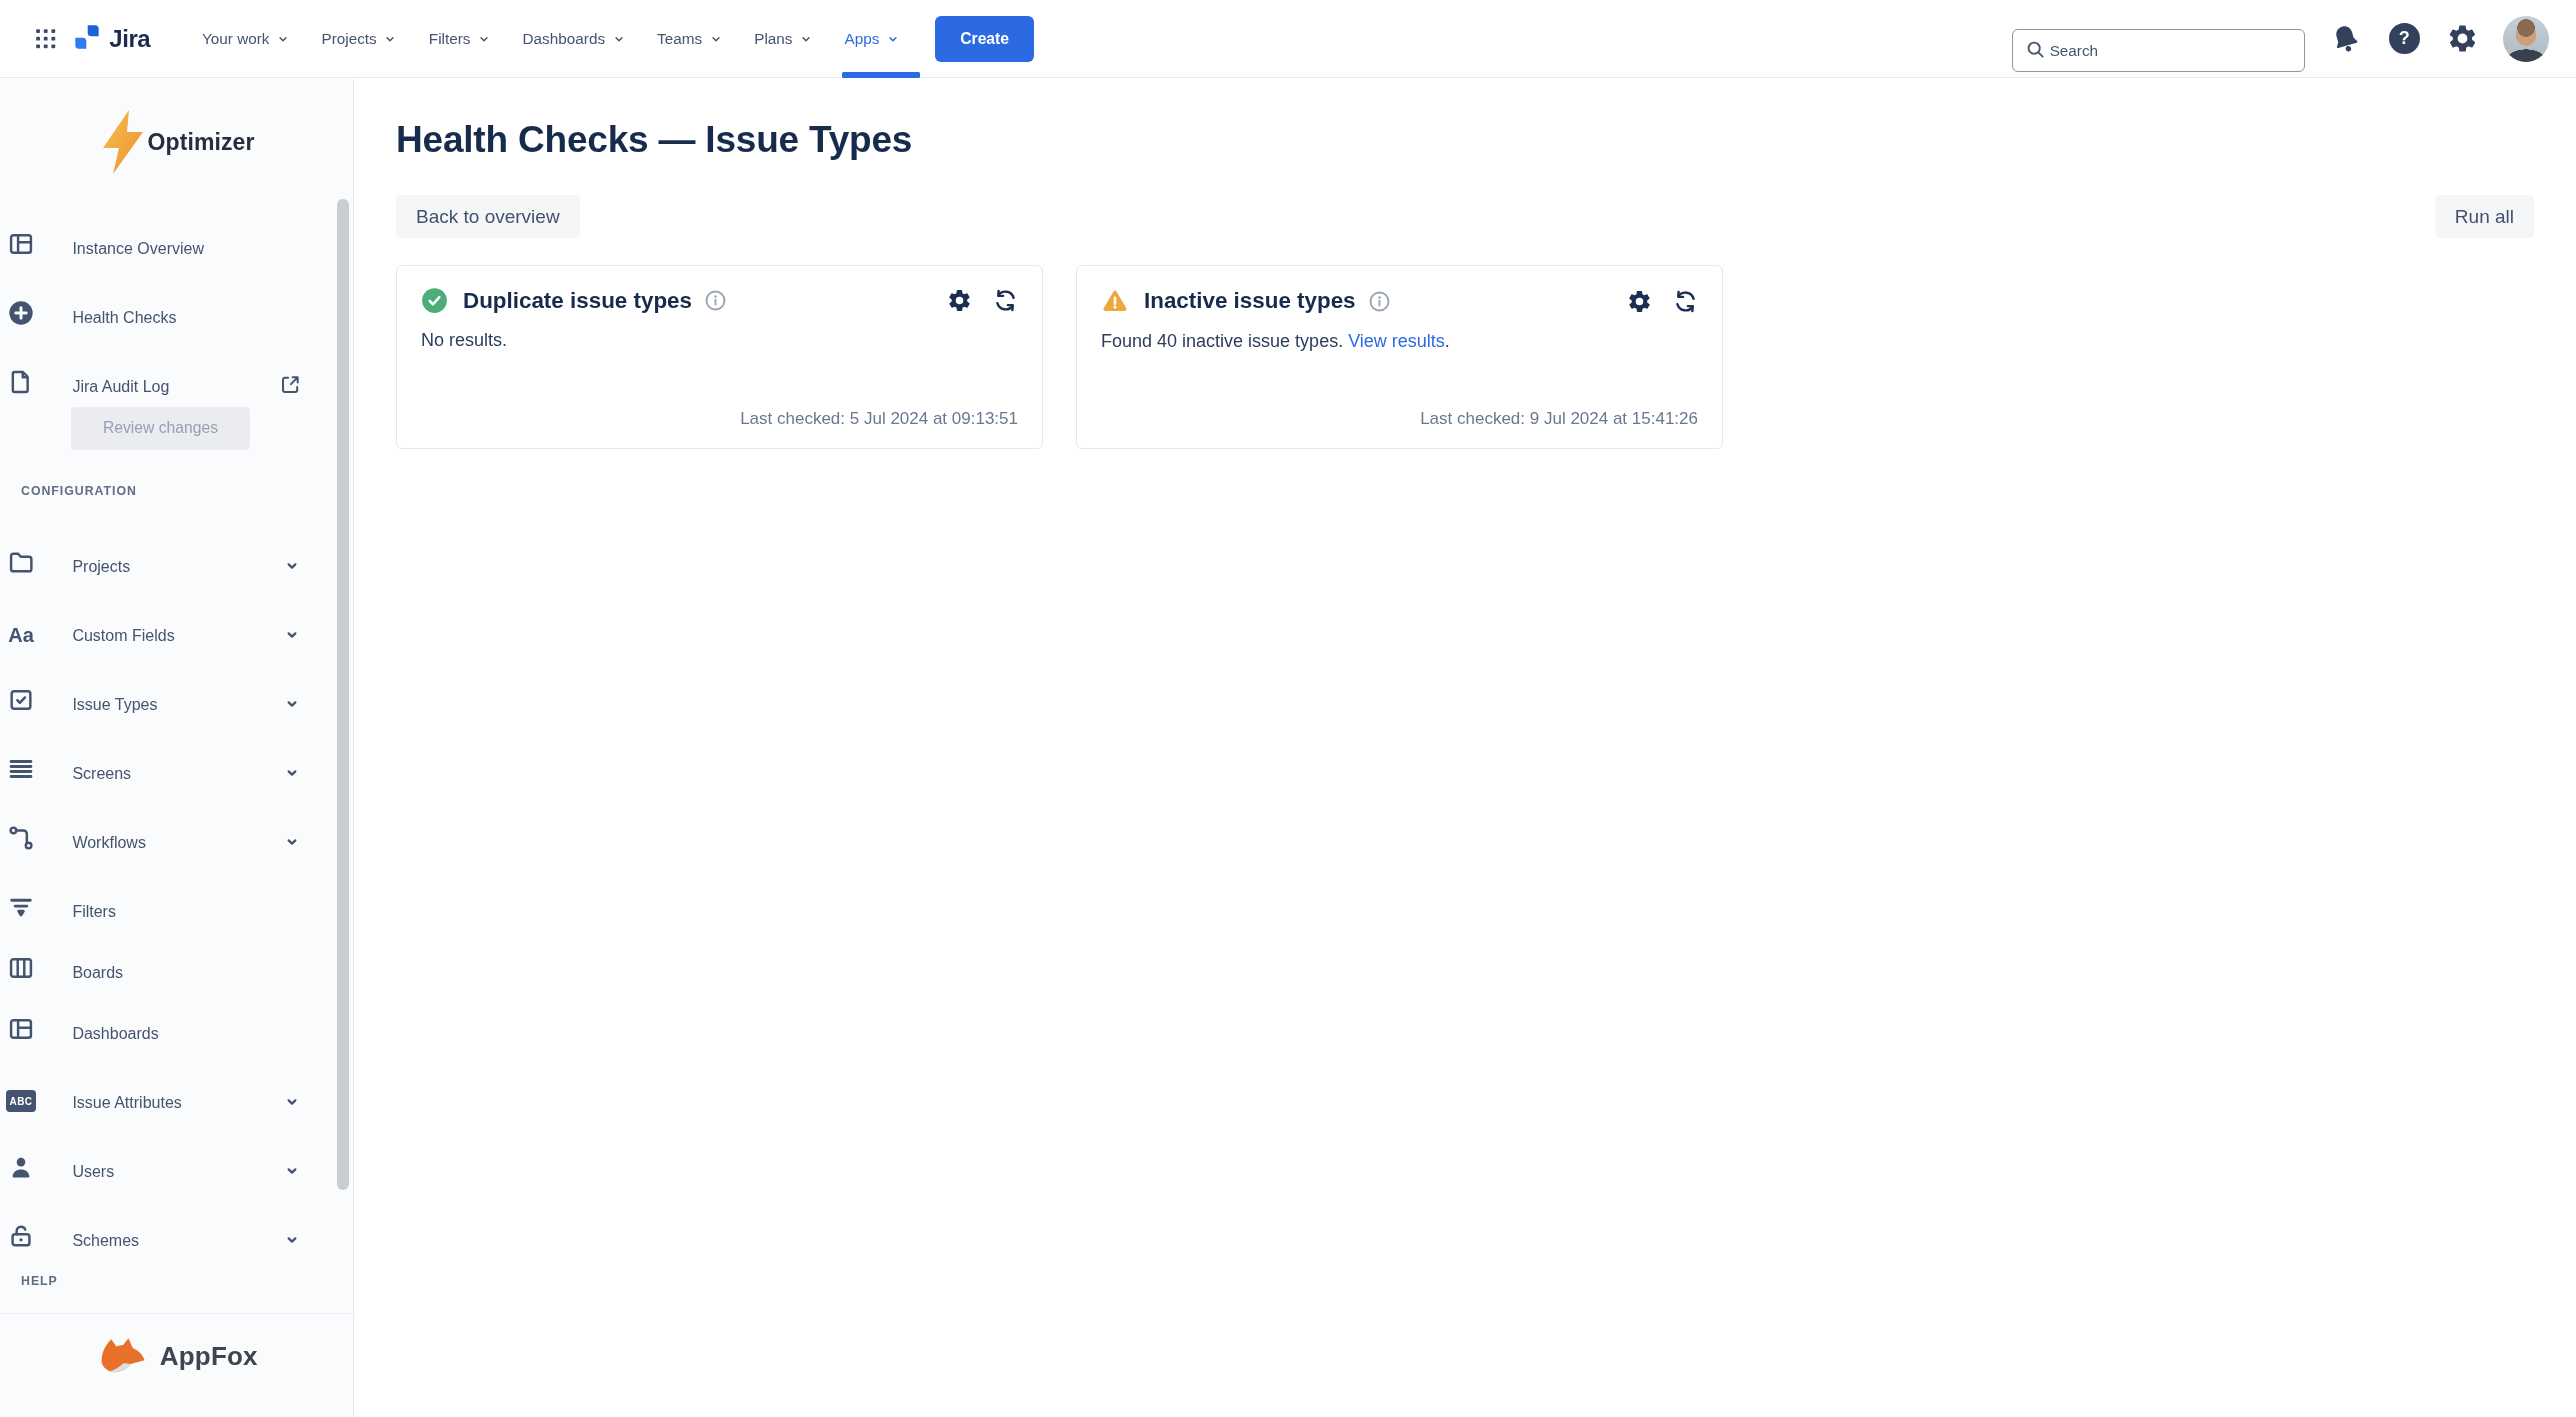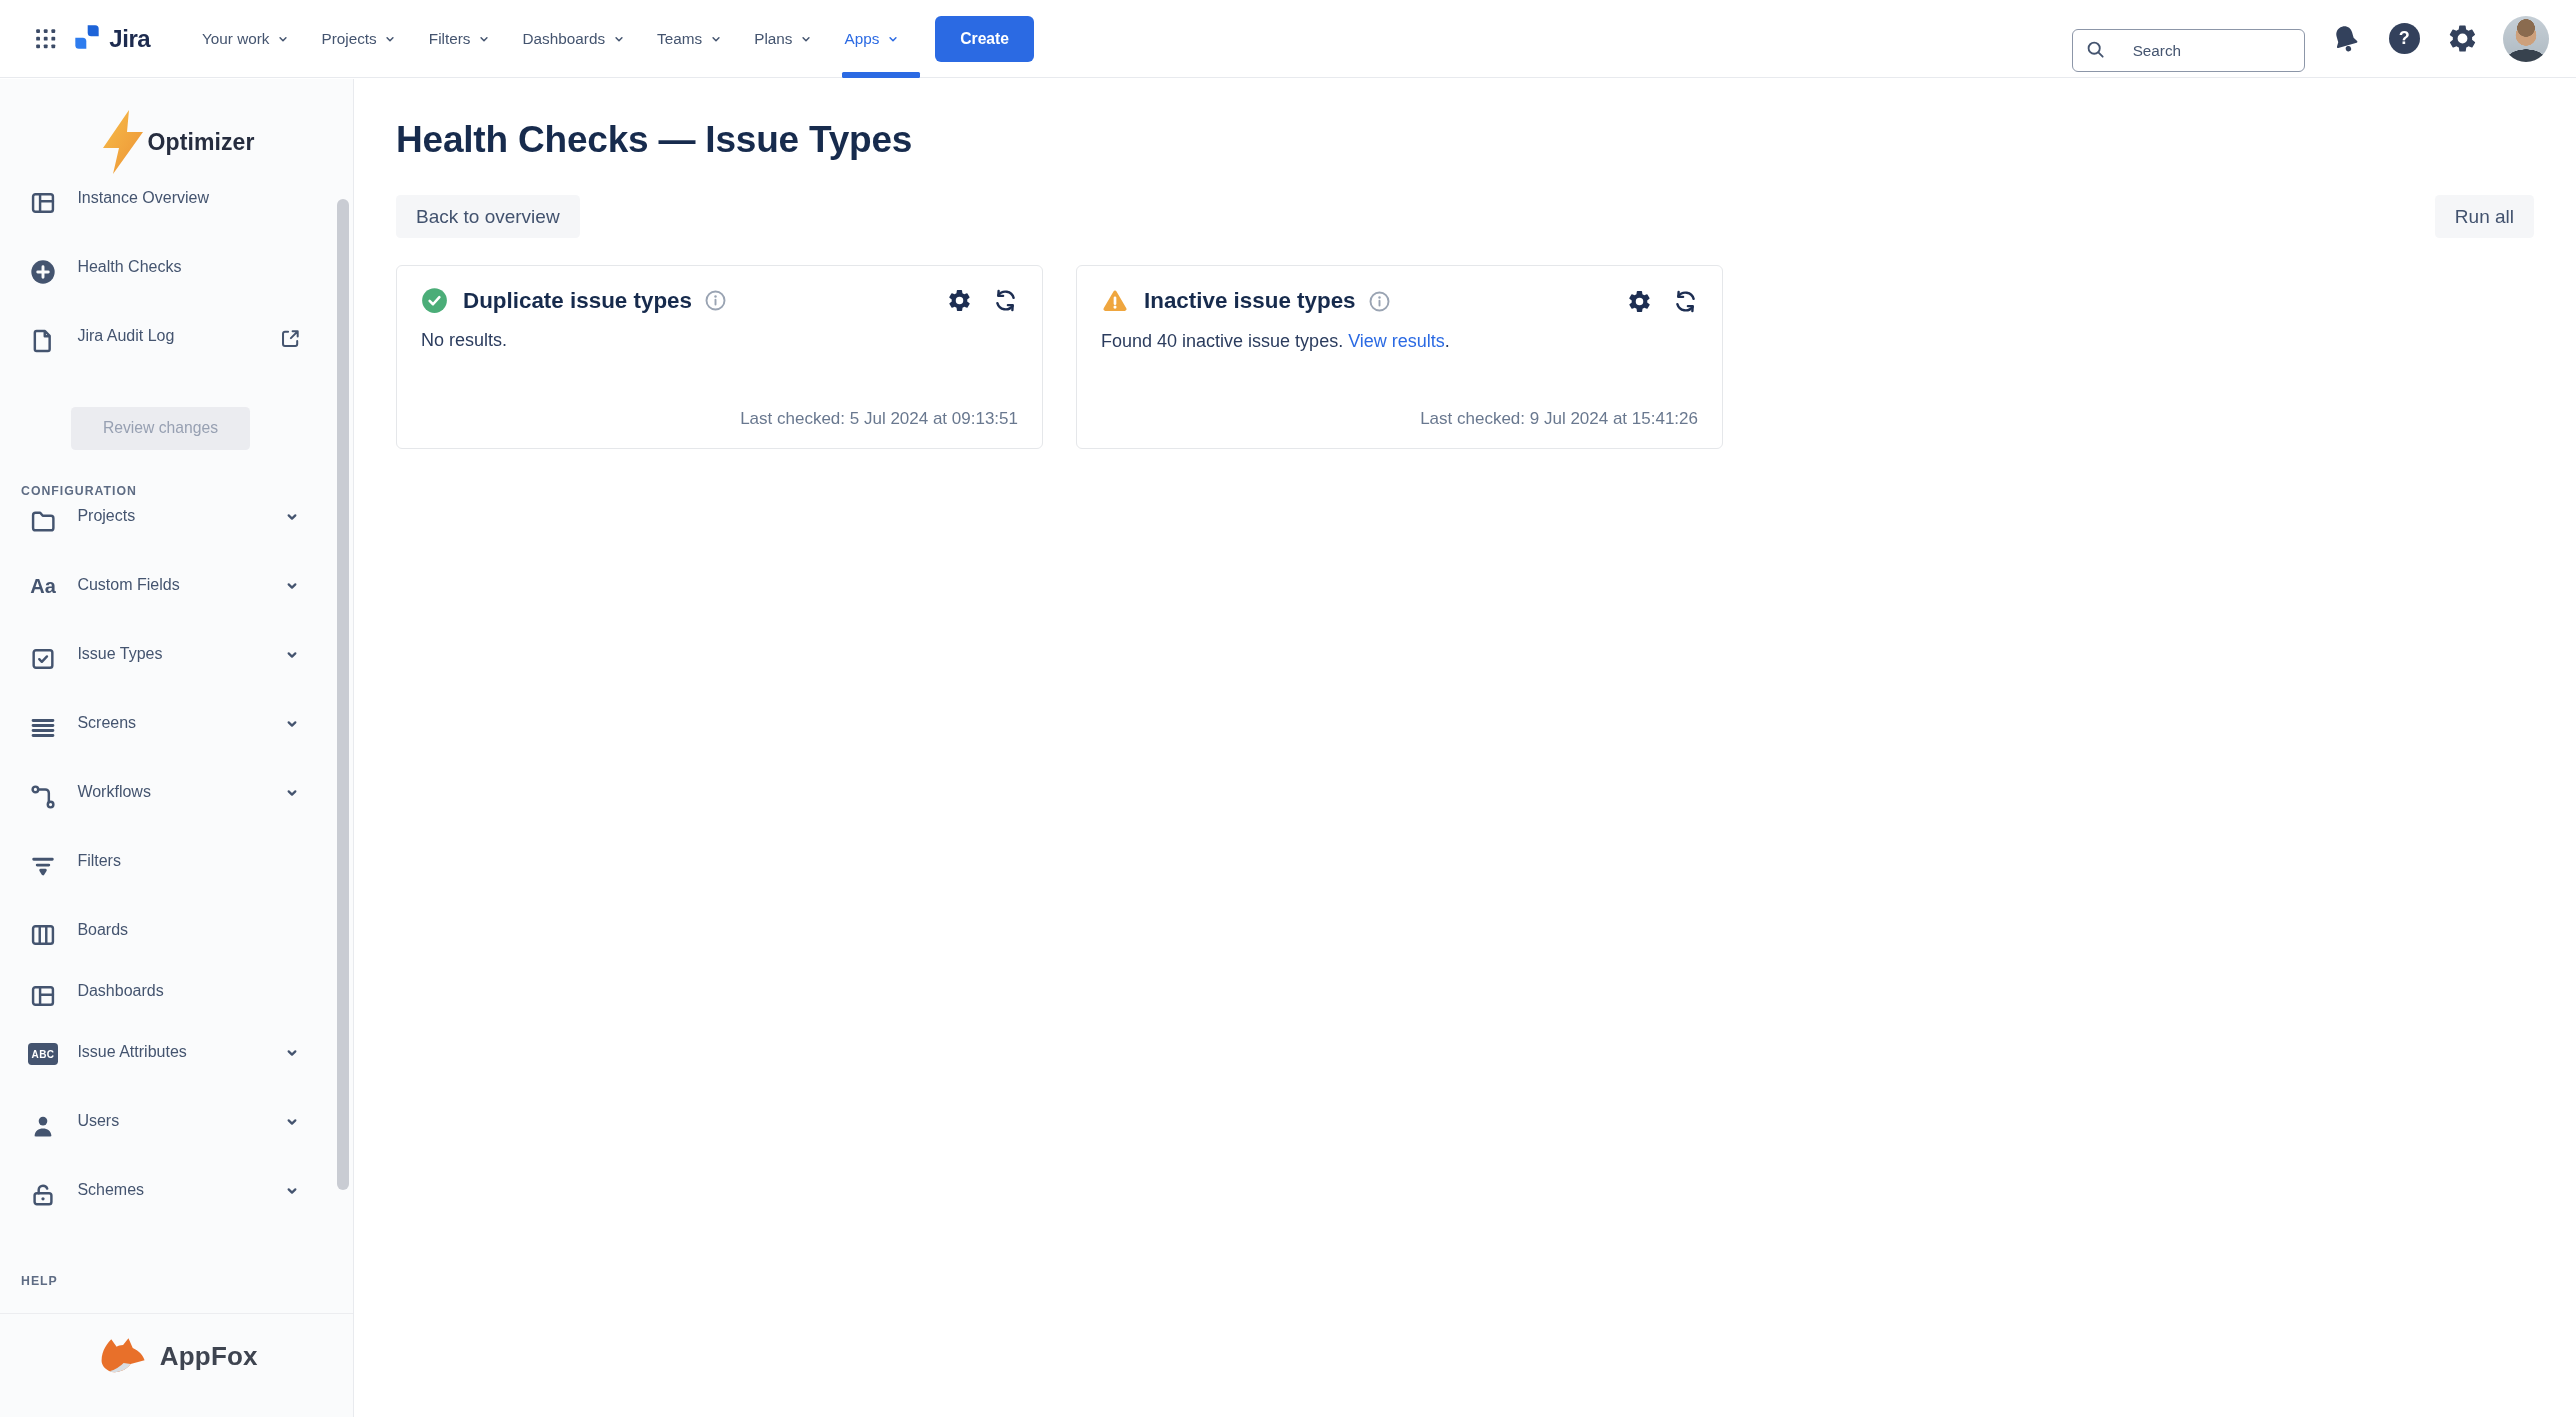--- a/index.html
+++ b/index.html
@@ -18,42 +18,42 @@
   .nav-item { position:relative; height:100%; display:flex; align-items:center; gap:6.7px;
     padding:0 15.7px; font-size:15.3px; font-weight:500; color:#44546F; background:none; border:none; }
   .nav-item svg { stroke:#44546F; }
   .nav-item.active { color:#2B6AE3; }
   .nav-item.active svg { stroke:#2B6AE3; }
   .nav-item.active::after { content:""; position:absolute; left:12.7px; width:78px; bottom:0;
     height:5.2px; background:#2B6AE3; border-radius:1.5px; }
   .create-btn { margin-left:19.4px; height:46px; padding:0 25px; background:#2B6AE3; color:#fff;
     font-size:15.7px; font-weight:600; border:none; border-radius:6px; }
   .nav-right { margin-left:auto; display:flex; align-items:center; gap:22.4px; }
-  .search-box { width:233px; height:43px; border:1.5px solid #8C96A8; border-radius:6px;
-    display:flex; align-items:center; padding:0 11.2px; gap:27px; background:#fff;margin-top:24px; }
+  .search-box { width:293px; height:43px; border:1.5px solid #8C96A8; border-radius:6px;
+    display:flex; align-items:center; padding:0 11.2px; gap:4px; background:#fff;margin-top:24px; }
   .search-box input { border:none; outline:none; font-size:15.3px; color:#44546F; width:100%;
     background:transparent; font-family:"Liberation Sans", sans-serif; }
   .search-box input::placeholder { color:#44546F; opacity:1; }
   .icon-btn { width:36px; height:36px; border:none; background:transparent; display:flex;
     align-items:center; justify-content:center; }
   .help-circle { width:31px; height:31px; border-radius:50%; background:#33415C; color:#fff;
     font-weight:700; font-size:18px; display:flex; align-items:center; justify-content:center; }
   .avatar { width:46px; height:46px; border-radius:50%; border:none; cursor:pointer;
     background:
       radial-gradient(circle at 50% 26%, #8A6B4F 0 21%, rgba(0,0,0,0) 22%),
       radial-gradient(circle at 50% 42%, #CDA07B 0 29%, rgba(0,0,0,0) 30%),
       radial-gradient(ellipse 72% 42% at 50% 98%, #37424E 0 60%, rgba(0,0,0,0) 61%),
       linear-gradient(#C6CFD6, #AEB9C2); }
 
   
   .sidebar { position:absolute; top:79px; left:0; bottom:0; width:354px; background:#FAFBFC;
     border-right:1.5px solid #E8EAEE; overflow:hidden; }
   .side-logo { margin:31px 0 15px; display:flex; align-items:center; justify-content:center; gap:1px; }
   .side-logo .app-name { font-size:23px; font-weight:600; color:#262D3F; letter-spacing:0.1px; }
-  .side-item { height:69px; display:flex; align-items:flex-start; padding:0 51px 0 28px; cursor:pointer; }
+  .side-item { height:69px; display:flex; align-items:flex-end; padding:0 51px 0 6px; cursor:pointer;gap:17px; }
   .side-item.tight { height:61px; }
   .side-item .ic { width:30px; display:flex; justify-content:center; align-items:center; }
   .side-item .lbl { margin-left:19.4px; font-size:16px; color:#44546F; font-weight:500; }
   .side-item .trail { margin-left:auto; display:flex; align-items:center; }
   .review-row { padding:10.5px 0 10.5px 71px; }
   .review-btn { width:179px; height:43px; background:#EBECF0; border:none; border-radius:4.5px;
     font-size:15.7px; color:#97A0B2; font-weight:500; cursor:default; }
   .side-section { padding:24px 0 9px 21px; font-size:12.3px; font-weight:700; color:#5E6C84;
     letter-spacing:1px; }
   .abc-badge { width:30px; height:22px; background:#44546F; border-radius:3.7px; color:#fff;

